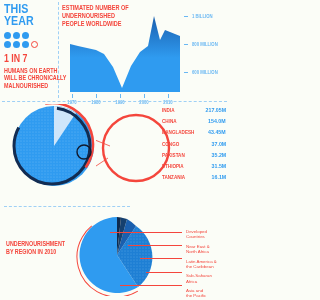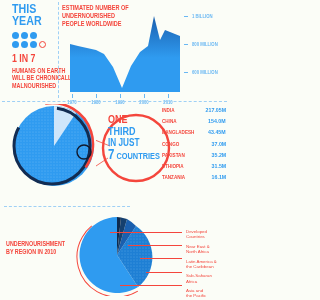--- a/index.html
+++ b/index.html
@@ -13,21 +13,21 @@
 
   
   .vdash{
     position:absolute;width:0;border-left:1px dashed #9fd0f5;
   }
   .hdash{
     position:absolute;height:0;border-top:1px dashed #9fd0f5;
   }
 
   
-  #hdr{position:absolute;left:4px;top:3px;width:52px;margin-left:8px;}
+  #hdr{position:absolute;left:4px;top:3px;width:52px;}
   #hdr .this,#hdr .year{
     display:block;color:#2f9bf0;font-size:13px;line-height:12px;font-weight:bold;
     transform:scaleX(.82);transform-origin:left center;
   }
   #dots{margin-top:5px;width:50px;}
   #dots .row{display:flex;gap:2px;margin-bottom:2px;}
   .dot{width:7px;height:7px;border-radius:50%;background:#2f9bf0;}
   .dot.hollow{background:transparent;border:1.4px solid #f4463c;width:5px;height:5px;}
   #onein{
     display:block;margin-top:5px;color:#f4463c;font-size:11px;line-height:11px;font-weight:bold;
@@ -216,26 +216,20 @@
     </svg>
 
   </div>
 
   <div id="thirdblk">
     <svg width="80" height="80" viewBox="0 0 80 80">
       <circle cx="40" cy="40" r="33" fill="none" stroke="#f4463c" stroke-width="2.4"></circle>
       <line x1="-6" y1="30" x2="14" y2="38" stroke="#f4463c" stroke-width="0.8"></line>
       <line x1="-6" y1="62" x2="12" y2="50" stroke="#f4463c" stroke-width="0.8"></line>
     </svg>
-    <div id="thirdtxt">
-      <span class="l one">ONE</span>
-      <span class="l third">THIRD</span>
-      <span class="l injust">IN JUST</span>
-      <span class="l seven"><b>7</b> <i style="font-style:normal">COUNTRIES</i></span>
-    </div>
   </div>
 
   <div id="tbl">
     <div class="trow">
       <span class="cname">INDIA</span>
       <span class="cval">217.05M</span>
     </div>
     <div class="trow">
       <span class="cname">CHINA</span>
       <span class="cval">154.0M</span>

